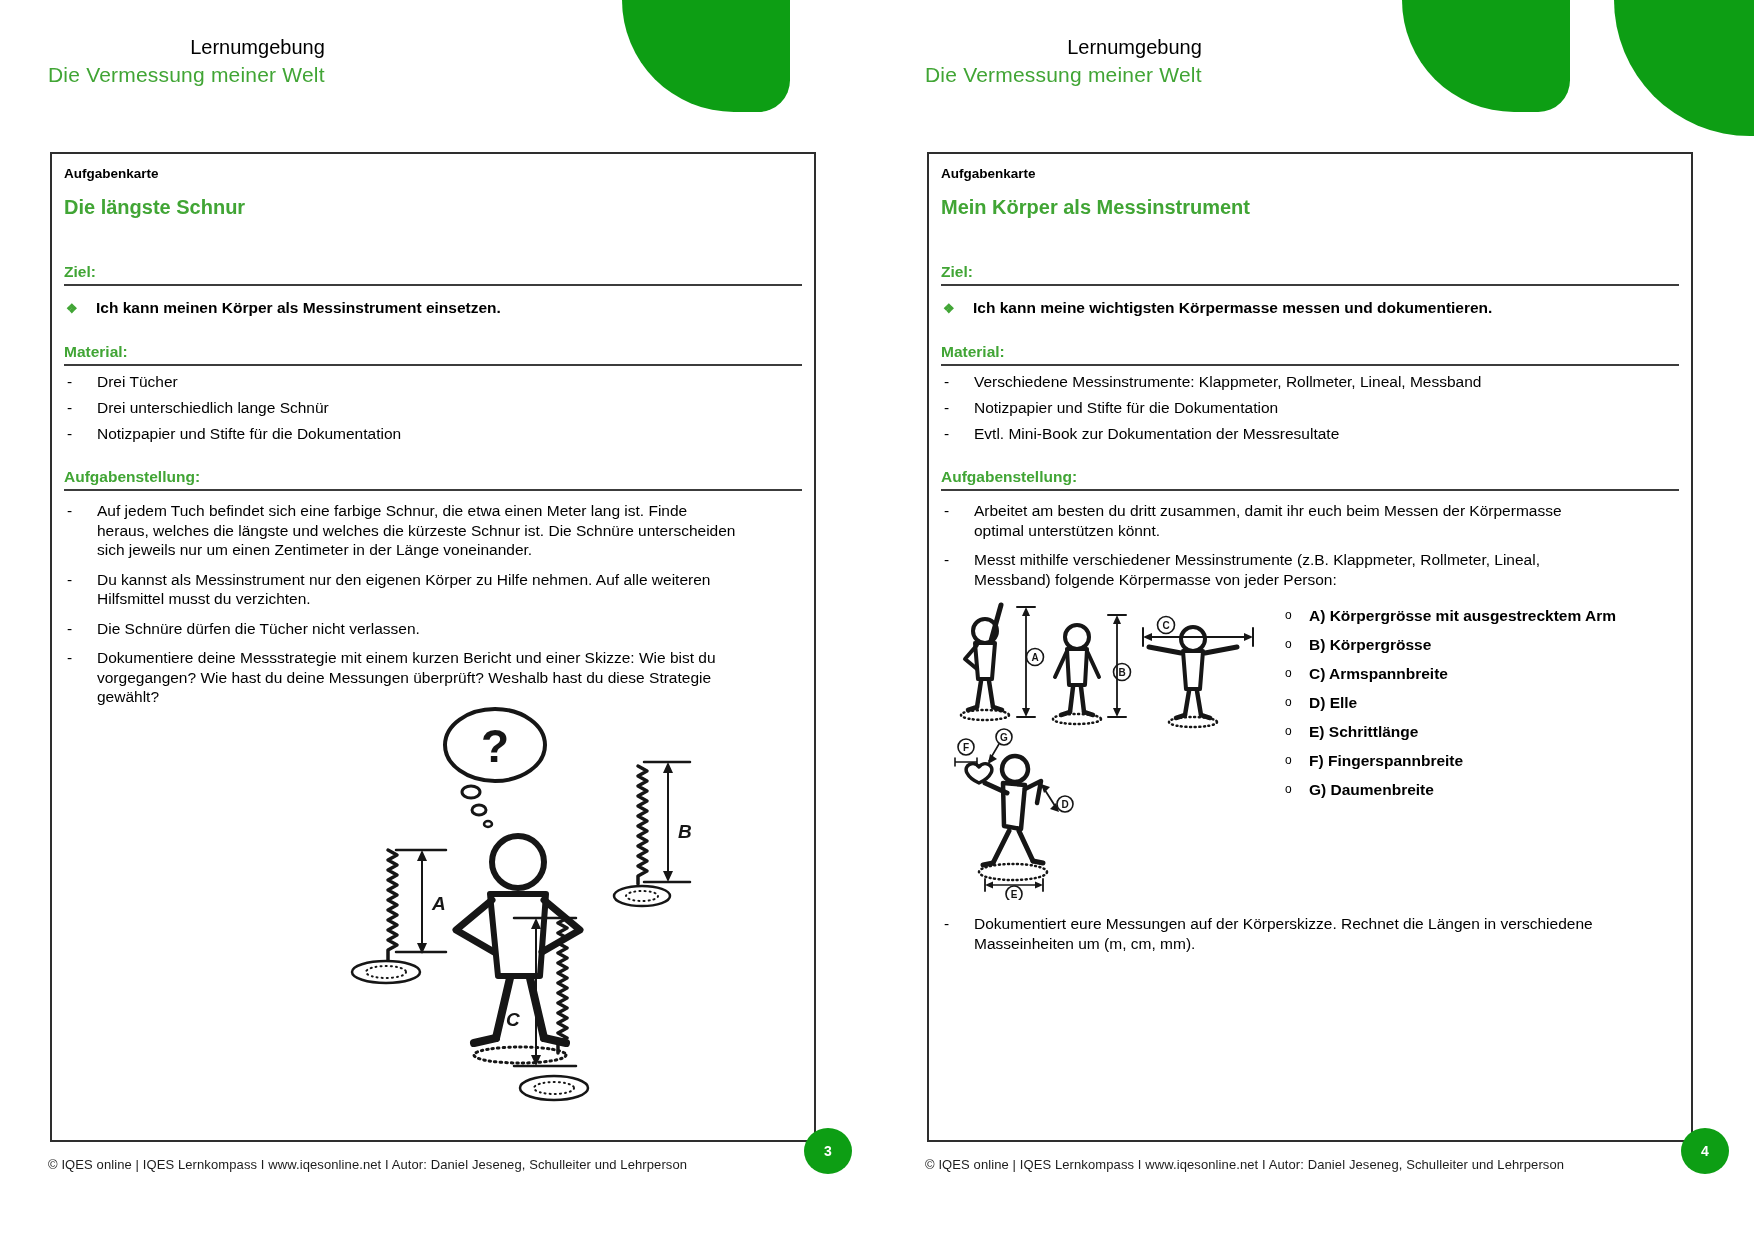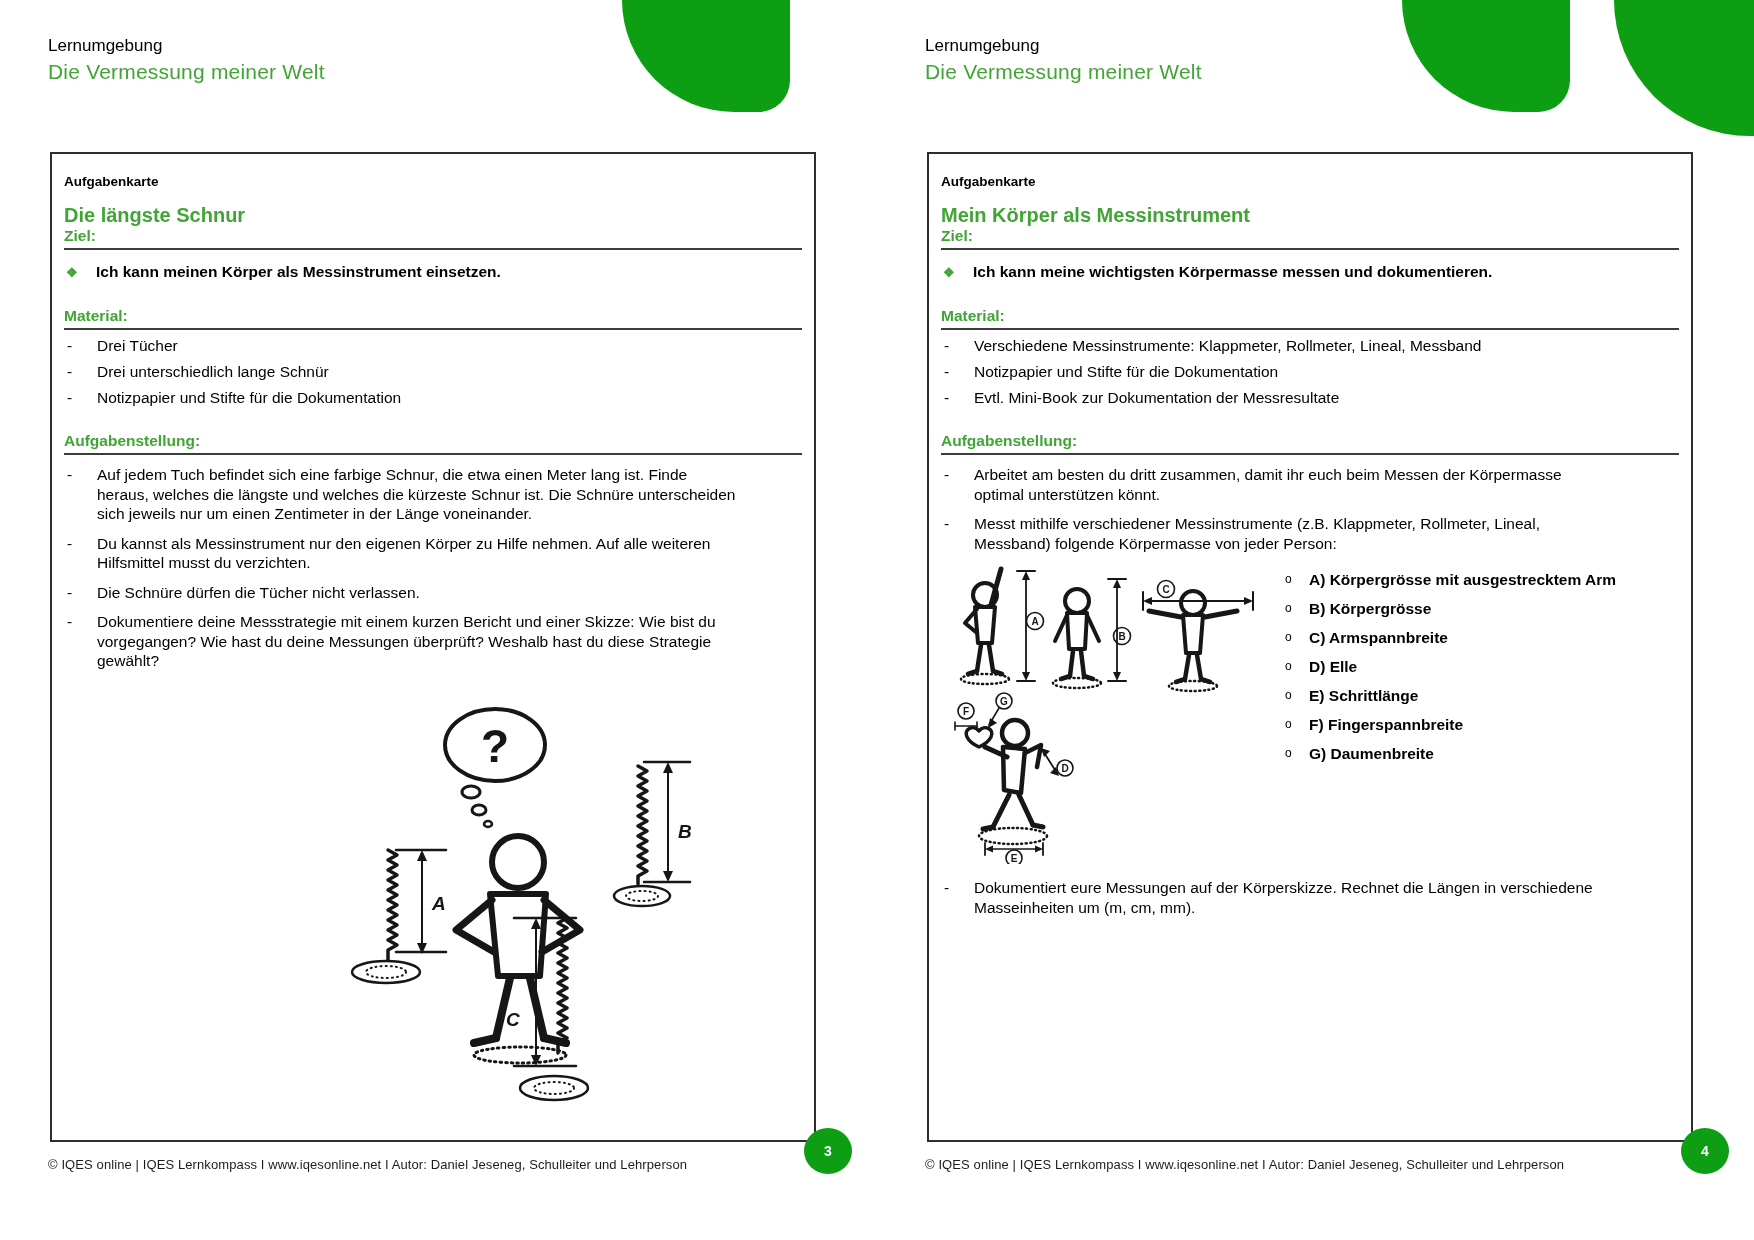--- a/index.html
+++ b/index.html
@@ -3,29 +3,29 @@
 <meta charset="utf-8">
 <style>
   html,body{margin:0;padding:0;background:#fff;}
   .canvas{position:relative;width:1754px;height:1240px;background:#ffffff;
           font-family:"Liberation Sans",sans-serif;color:#000;overflow:hidden;}
   .page{position:absolute;top:0;width:877px;height:1240px;}
   .decor{position:absolute;top:0;background:#0D9E14;}
   .decor.blob{width:168px;height:112px;border-radius:0 0 34px 120px;}
   .decor.corner{width:140px;height:136px;border-radius:0 0 0 140px;}
   .hdr{position:absolute;left:48px;top:36px;}
-  .eyebrow{font-size:17px;}
+  .eyebrow{font-size:20px;text-align:right;}
   .doc-title{font-size:21px;font-weight:normal;color:#41A535;margin-top:4px;letter-spacing:.2px;}
   .card{position:absolute;left:50px;top:152px;width:766px;height:990px;
-        border:2px solid #2e2e2e;box-sizing:border-box;padding:20px 12px;background:#fff;}
+        border:2px solid #2e2e2e;box-sizing:border-box;padding:12px 12px;background:#fff;}
   .card-label{font-size:13.5px;font-weight:bold;}
   .card-title{font-size:20px;font-weight:bold;color:#41A535;margin-top:15px;}
   .sec-head{font-size:15.5px;font-weight:bold;color:#41A535;
             border-bottom:2px solid #3c3c3c;padding-bottom:3px;}
-  .mt-first{}
+  .mt-first{margin-top:44px;}
   .mt-sec{margin-top:24px;}
   .goal{display:flex;margin-top:12px;font-weight:bold;font-size:15.5px;line-height:20px;}
   .goal .b{width:30px;flex:none;color:#41A535;font-size:13px;padding-left:2px;padding-top:1px;}
   .mi{display:flex;margin-top:6px;font-size:15.5px;line-height:20px;}
   .mi .b,.di .b{width:30px;flex:none;padding-left:3px;}
   .di{display:flex;margin-top:10px;font-size:15.5px;line-height:19.5px;}
   .p1 .di .t{max-width:642px;}
   .p2 .di .t{max-width:620px;}
   .measure-row{display:flex;margin-top:6px;}
   .illu2{width:330px;height:305px;flex:none;}

